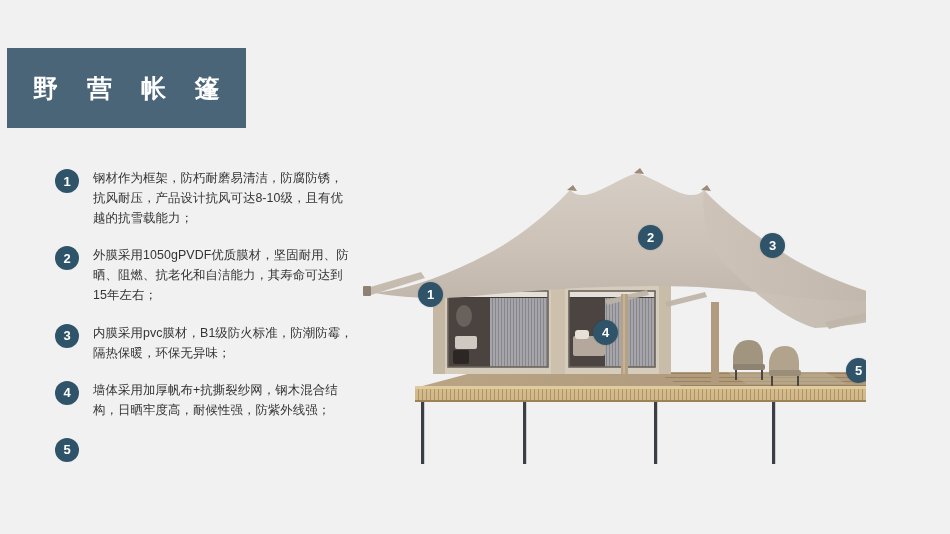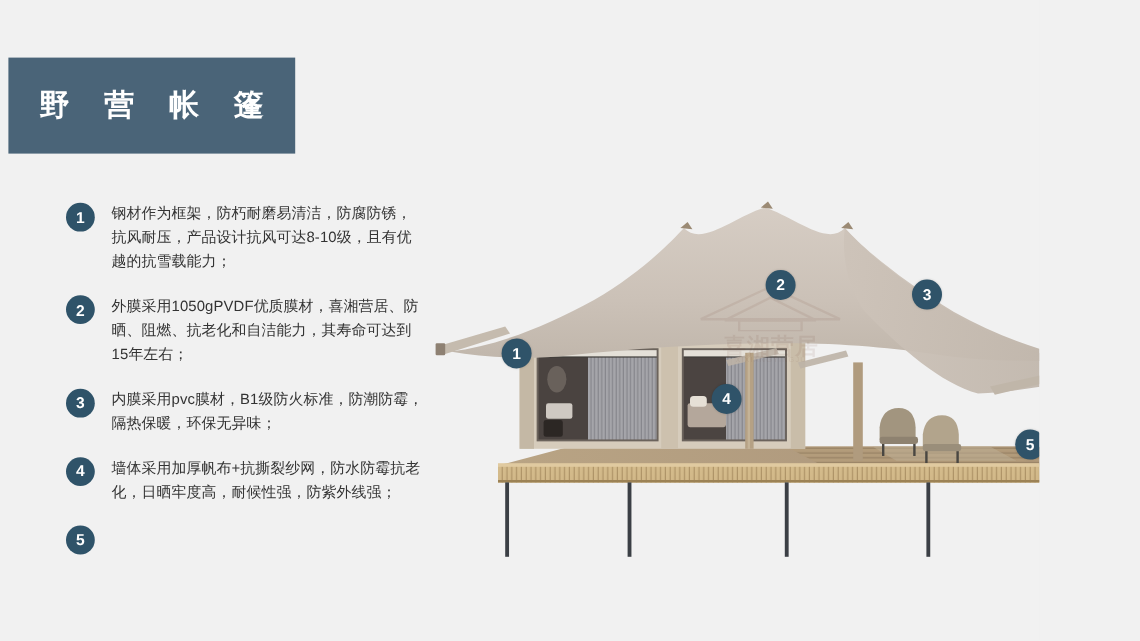--- a/index.html
+++ b/index.html
@@ -152,31 +152,31 @@
 
   <div class="feature-list">
 
     <div class="feature-item">
       <div class="badge">1</div>
       <div class="feature-text">钢材作为框架，防朽耐磨易清洁，防腐防锈，抗风耐压，产品设计抗风可达8-10级，且有优越的抗雪载能力；</div>
     </div>
 
     <div class="feature-item">
       <div class="badge">2</div>
-      <div class="feature-text">外膜采用1050gPVDF优质膜材，喜湘营居、防晒、阻燃、抗老化和自洁能力，其寿命可达到15年左右；</div>
+      <div class="feature-text">外膜采用1050gPVDF优质膜材，坚固耐用、防晒、阻燃、抗老化和自洁能力，其寿命可达到15年左右；</div>
     </div>
 
     <div class="feature-item">
       <div class="badge">3</div>
       <div class="feature-text">内膜采用pvc膜材，B1级防火标准，防潮防霉，隔热保暖，环保无异味；</div>
     </div>
 
     <div class="feature-item">
       <div class="badge">4</div>
-      <div class="feature-text">墙体采用加厚帆布+抗撕裂纱网，防水防霉抗老化，日晒牢度高，耐候性强，防紫外线强；</div>
+      <div class="feature-text">墙体采用加厚帆布+抗撕裂纱网，钢木混合结构，日晒牢度高，耐候性强，防紫外线强；</div>
     </div>
 
     <div class="feature-item">
       <div class="badge">5</div>
     </div>
 
   </div>
 
   <div class="tent-figure">
     <svg class="tent-svg" viewBox="0 0 595 320" preserveAspectRatio="none">
@@ -294,29 +294,20 @@
       <rect x="60" y="250" width="515" height="2" fill="#9c8255"></rect>
 
       <rect x="66" y="252" width="3.2" height="62" fill="#3b3f45"></rect>
       <rect x="168" y="252" width="3.2" height="62" fill="#3b3f45"></rect>
       <rect x="299" y="252" width="3.2" height="62" fill="#3b3f45"></rect>
       <rect x="417" y="252" width="3.2" height="62" fill="#3b3f45"></rect>
       <rect x="549" y="252" width="3.2" height="62" fill="#3b3f45"></rect>
     </svg>
   </div>
 
-  <div class="watermark">
-    <svg viewBox="0 0 165 40" width="165" height="40">
-      <path d="M82 3 L140 30 L24 30 Z" fill="none" stroke="#6d3a2a" stroke-width="2"></path>
-      <path d="M82 12 L120 31 L44 31 Z" fill="none" stroke="#6d3a2a" stroke-width="2"></path>
-      <rect x="56" y="31" width="52" height="9" fill="none" stroke="#6d3a2a" stroke-width="2"></rect>
-    </svg>
-    <div class="wm-text">喜湘营居</div>
-    <div class="wm-sub">XIXIANGYINGJU</div>
-  </div>
 
   <div class="callout c1">1</div>
   <div class="callout c2">2</div>
   <div class="callout c3">3</div>
   <div class="callout c4">4</div>
   <div class="callout c5">5</div>
 
 </div>
 
 </body></html>

